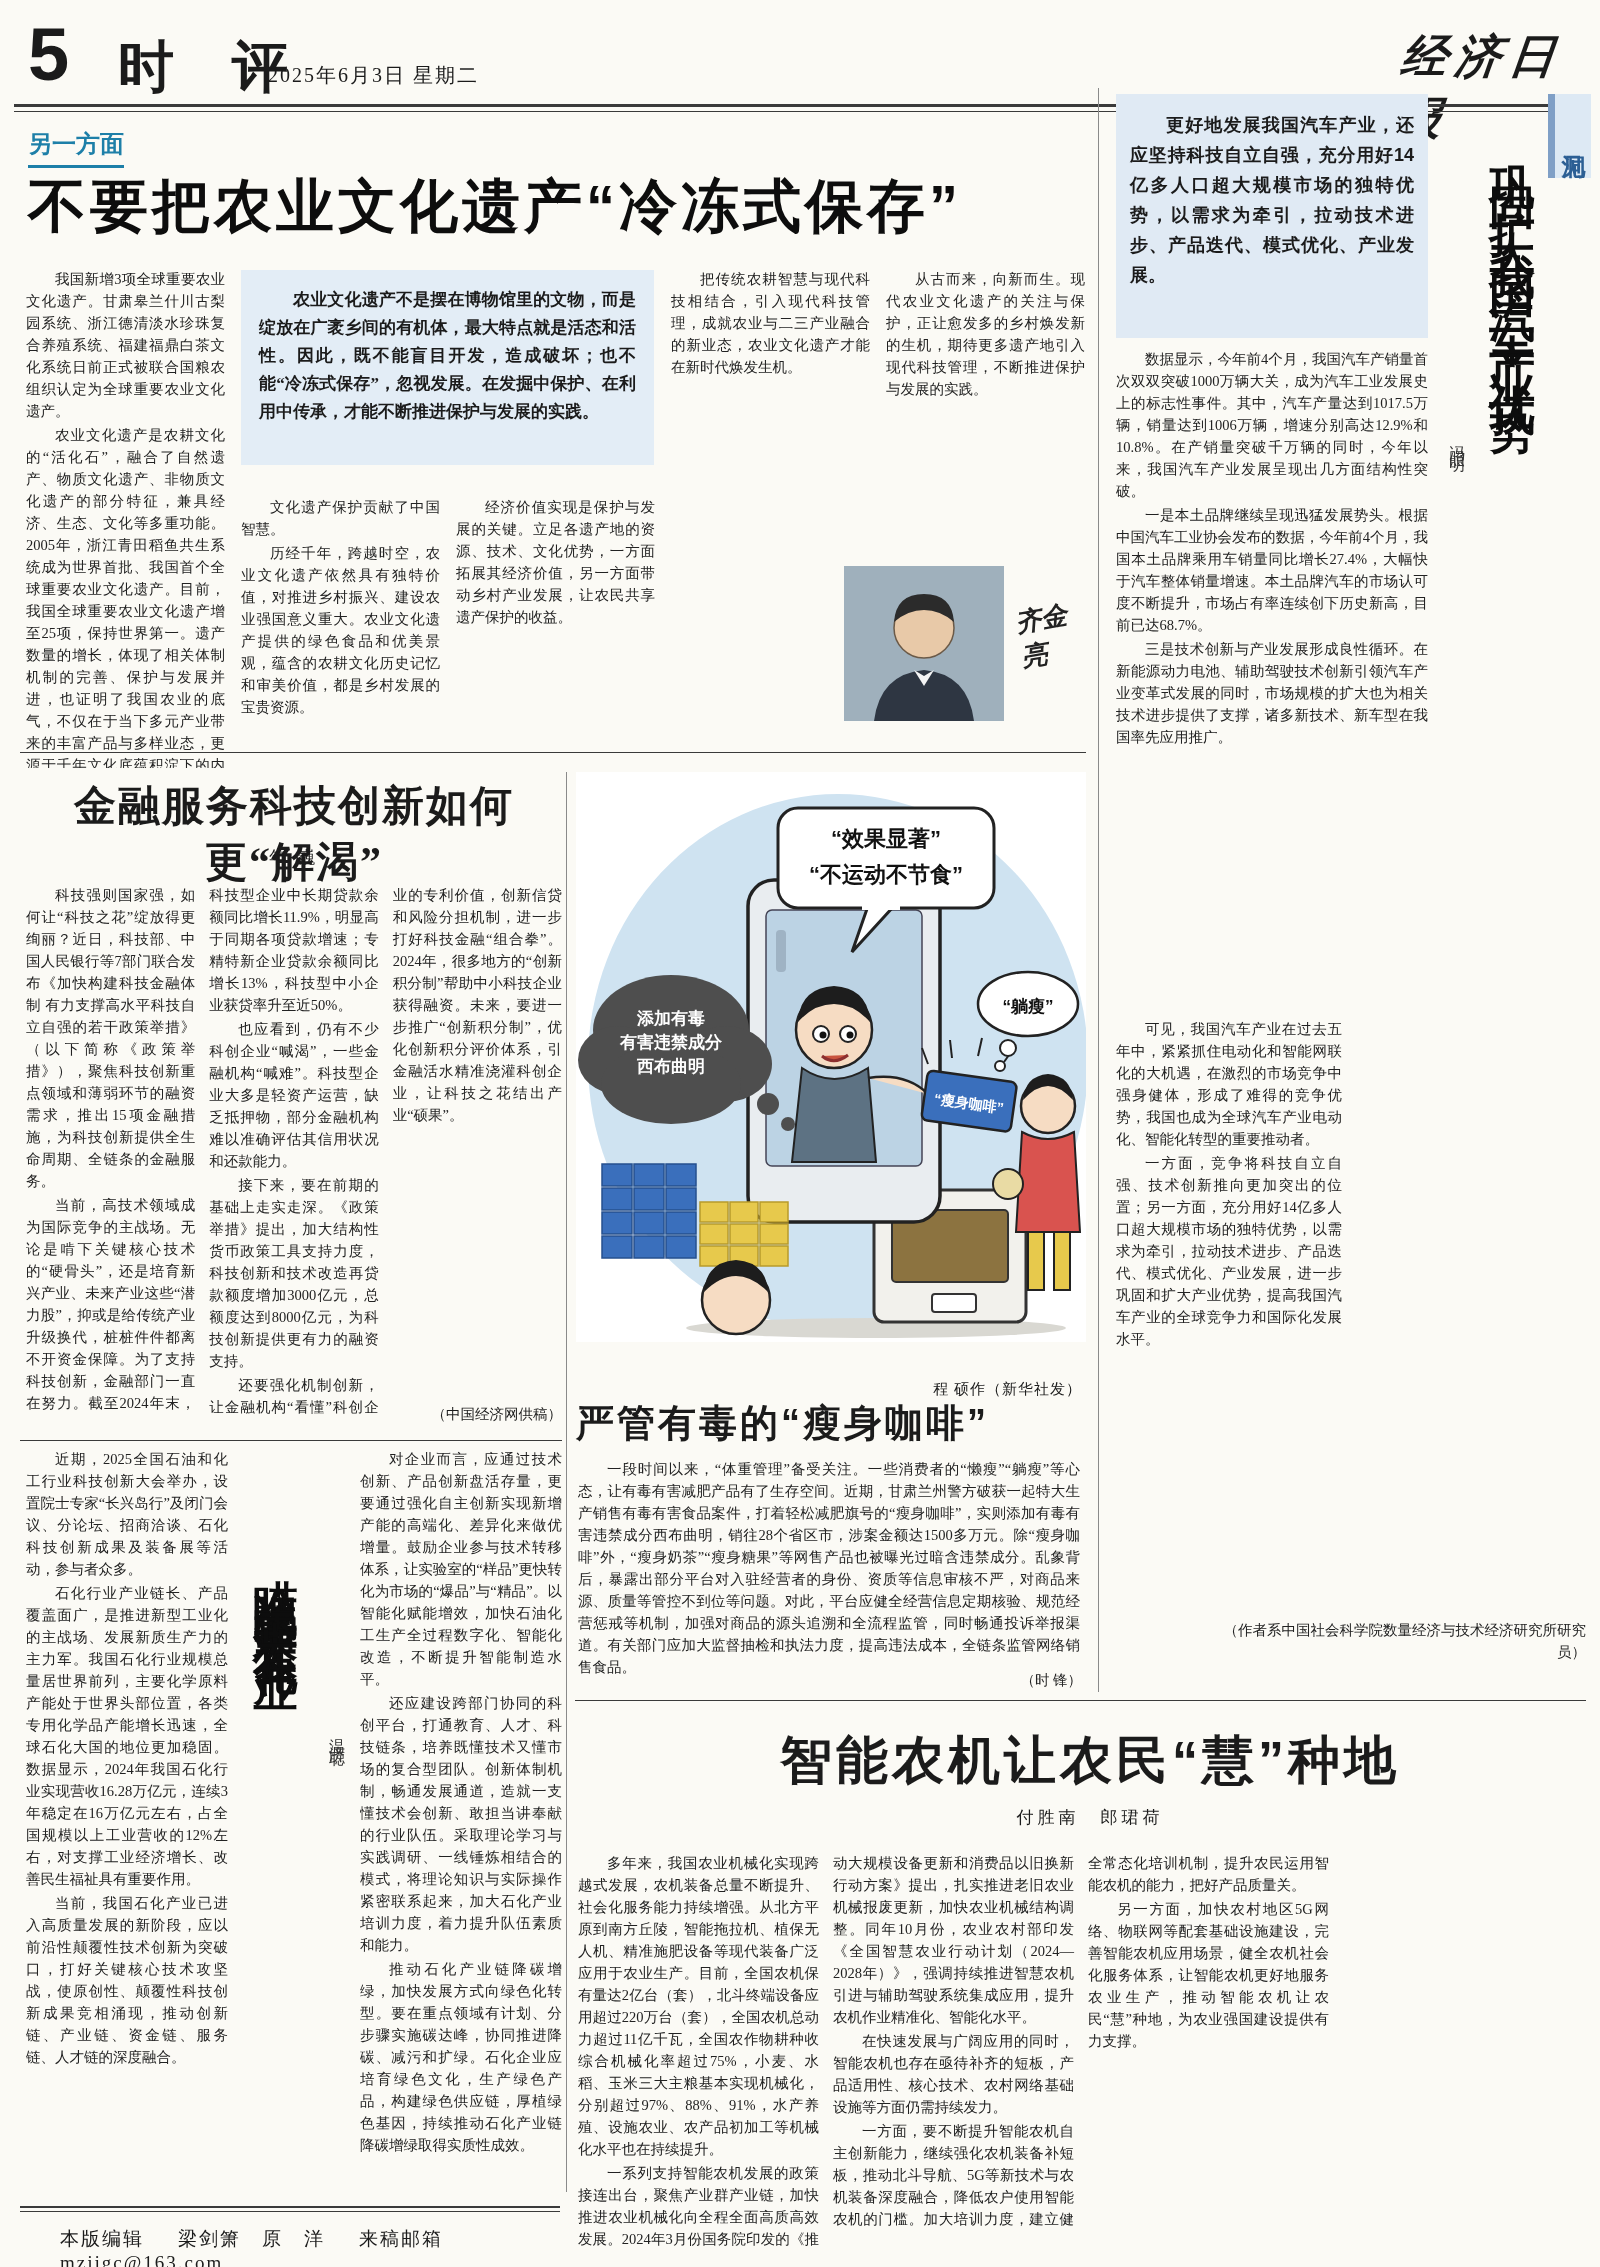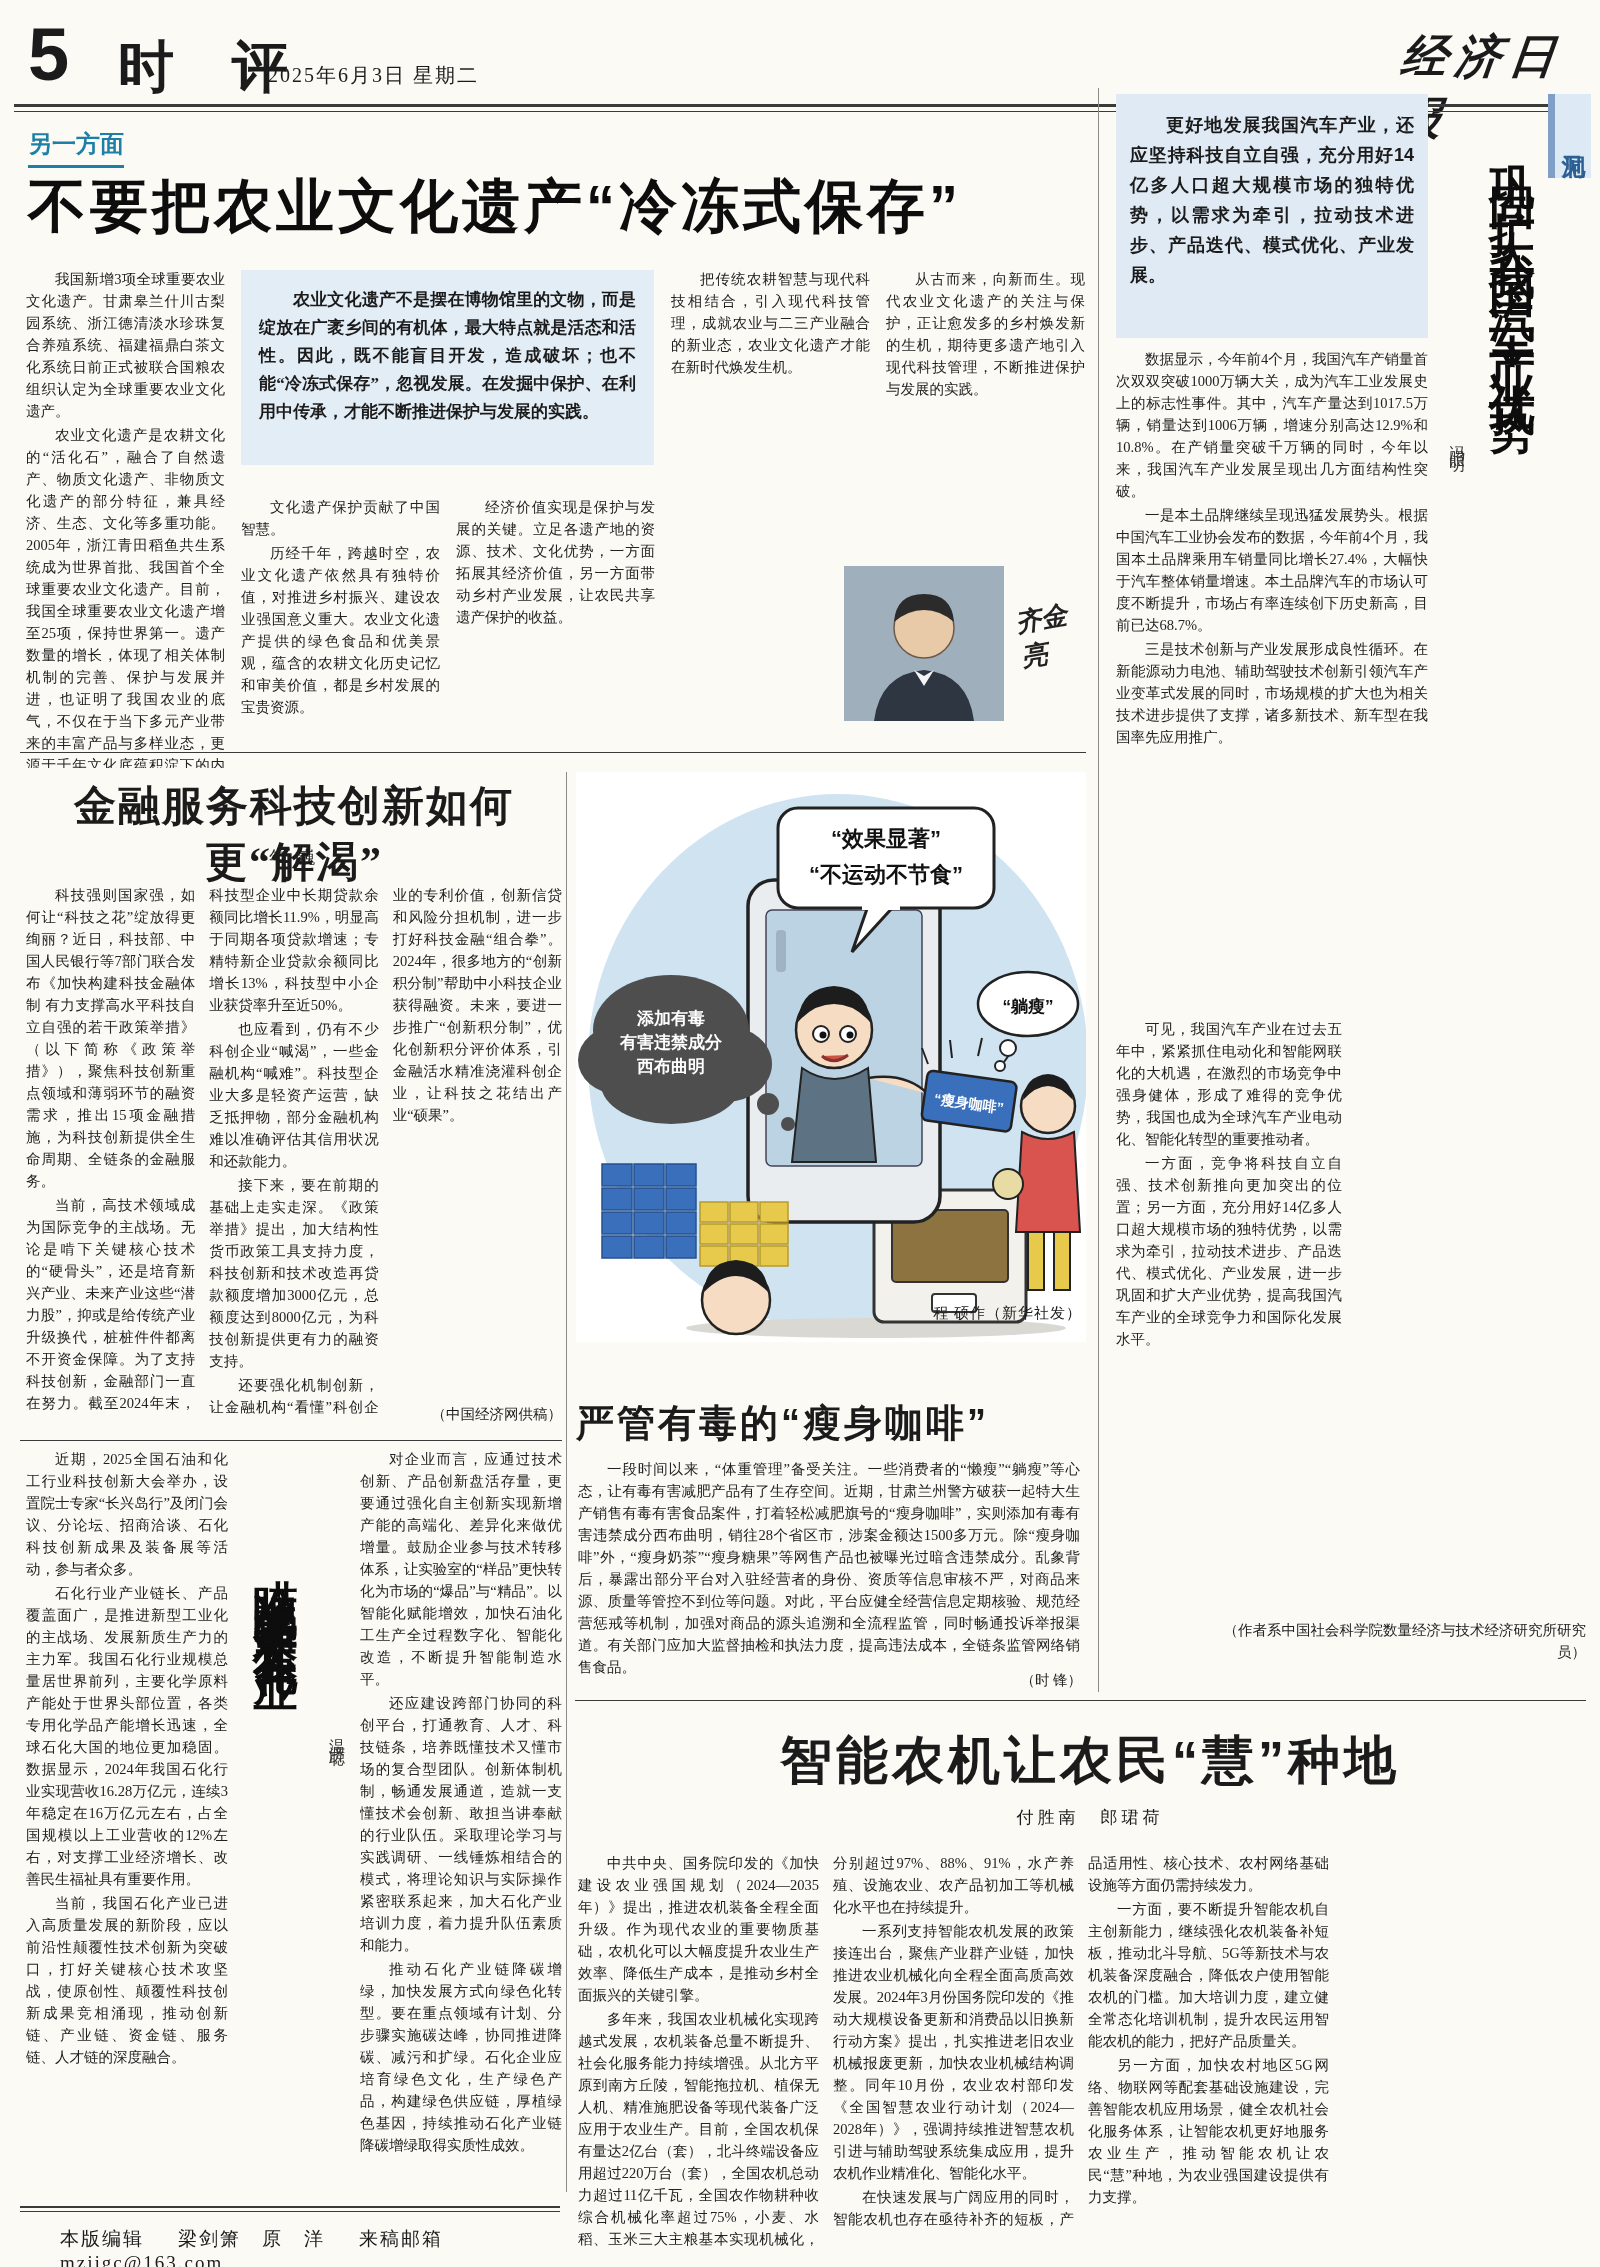--- a/index.html
+++ b/index.html
@@ -236,21 +236,21 @@
       <text x="452" y="240" text-anchor="middle" font-size="17" font-weight="bold" fill="#111" font-family="Liberation Sans, sans-serif">“躺瘦”</text>
 
       <circle cx="472" cy="334" r="27" fill="#f6dcc3" stroke="#222" stroke-width="2.5"></circle>
       <path d="M447 328 Q449 304 472 302 Q495 304 497 328 Q484 314 472 314 Q460 314 447 328 Z" fill="#1d1d1d"></path>
       <path d="M446 360 Q472 374 498 360 L504 460 L440 460 Z" fill="#d9534f" stroke="#222" stroke-width="2"></path>
       <circle cx="432" cy="412" r="15" fill="#e9dba4" stroke="#222" stroke-width="2"></circle>
       <rect x="452" y="460" width="16" height="58" fill="#e7c94c" stroke="#222" stroke-width="2"></rect>
       <rect x="478" y="460" width="16" height="58" fill="#e7c94c" stroke="#222" stroke-width="2"></rect>
     </svg>
   </div>
-  <div class="abs cartoon-caption" style="left:760px;top:1304px;width:322px;">程 硕作（新华社发）</div>
+  <div class="abs cartoon-caption" style="left:760px;top:1380px;width:322px;">程 硕作（新华社发）</div>
 
   <div class="abs hei h2-coffee" style="left:576px;top:1398px;width:506px;">严管有毒的“瘦身咖啡”</div>
   <div class="abs body-text" style="left:578px;top:1458px;width:502px;height:218px;overflow:hidden;">
     <p>一段时间以来，“体重管理”备受关注。一些消费者的“懒瘦”“躺瘦”等心态，让有毒有害减肥产品有了生存空间。近期，甘肃兰州警方破获一起特大生产销售有毒有害食品案件，打着轻松减肥旗号的“瘦身咖啡”，实则添加有毒有害违禁成分西布曲明，销往28个省区市，涉案金额达1500多万元。除“瘦身咖啡”外，“瘦身奶茶”“瘦身糖果”等网售产品也被曝光过暗含违禁成分。乱象背后，暴露出部分平台对入驻经营者的身份、资质等信息审核不严，对商品来源、质量等管控不到位等问题。对此，平台应健全经营信息定期核验、规范经营惩戒等机制，加强对商品的源头追溯和全流程监管，同时畅通投诉举报渠道。有关部门应加大监督抽检和执法力度，提高违法成本，全链条监管网络销售食品。</p>
   </div>
   <div class="abs body-text credit-tag" style="left:900px;top:1668px;width:180px;">（时 锋）</div>
 
   <div class="abs body-text" style="left:26px;top:1448px;width:202px;height:746px;overflow:hidden;">
     <p>近期，2025全国石油和化工行业科技创新大会举办，设置院士专家“长兴岛行”及闭门会议、分论坛、招商洽谈、石化科技创新成果及装备展等活动，参与者众多。</p>
     <p>石化行业产业链长、产品覆盖面广，是推进新型工业化的主战场、发展新质生产力的主力军。我国石化行业规模总量居世界前列，主要化学原料产能处于世界头部位置，各类专用化学品产能增长迅速，全球石化大国的地位更加稳固。数据显示，2024年我国石化行业实现营收16.28万亿元，连续3年稳定在16万亿元左右，占全国规模以上工业营收的12%左右，对支撑工业经济增长、改善民生福祉具有重要作用。</p>
@@ -261,21 +261,20 @@
   <div class="abs body-text" style="left:360px;top:1448px;width:202px;height:746px;overflow:hidden;">
     <p>对企业而言，应通过技术创新、产品创新盘活存量，更要通过强化自主创新实现新增产能的高端化、差异化来做优增量。鼓励企业参与技术转移体系，让实验室的“样品”更快转化为市场的“爆品”与“精品”。以智能化赋能增效，加快石油化工生产全过程数字化、智能化改造，不断提升智能制造水平。</p>
     <p>还应建设跨部门协同的科创平台，打通教育、人才、科技链条，培养既懂技术又懂市场的复合型团队。创新体制机制，畅通发展通道，造就一支懂技术会创新、敢担当讲奉献的行业队伍。采取理论学习与实践调研、一线锤炼相结合的模式，将理论知识与实际操作紧密联系起来，加大石化产业培训力度，着力提升队伍素质和能力。</p>
     <p>推动石化产业链降碳增绿，加快发展方式向绿色化转型。要在重点领域有计划、分步骤实施碳达峰，协同推进降碳、减污和扩绿。石化企业应培育绿色文化，生产绿色产品，构建绿色供应链，厚植绿色基因，持续推动石化产业链降碳增绿取得实质性成效。</p>
   </div>
 
   <div class="abs hei h2-agri" style="left:640px;top:1726px;width:900px;">智能农机让农民“慧”种地</div>
   <div class="abs byline" style="left:640px;top:1806px;width:900px;">付胜南　郎珺荷</div>
   <div class="abs body-text" style="left:578px;top:1852px;width:1006px;height:405px;overflow:hidden;">
     <div class="agri-cols">
-      <p>中共中央、国务院印发的《加快建设农业强国规划（2024—2035年）》提出，推进农机装备全程全面升级。作为现代农业的重要物质基础，农机化可以大幅度提升农业生产效率、降低生产成本，是推动乡村全面振兴的关键引擎。</p>
       <p>多年来，我国农业机械化实现跨越式发展，农机装备总量不断提升、社会化服务能力持续增强。从北方平原到南方丘陵，智能拖拉机、植保无人机、精准施肥设备等现代装备广泛应用于农业生产。目前，全国农机保有量达2亿台（套），北斗终端设备应用超过220万台（套），全国农机总动力超过11亿千瓦，全国农作物耕种收综合机械化率超过75%，小麦、水稻、玉米三大主粮基本实现机械化，分别超过97%、88%、91%，水产养殖、设施农业、农产品初加工等机械化水平也在持续提升。</p>
       <p>一系列支持智能农机发展的政策接连出台，聚焦产业群产业链，加快推进农业机械化向全程全面高质高效发展。2024年3月份国务院印发的《推动大规模设备更新和消费品以旧换新行动方案》提出，扎实推进老旧农业机械报废更新，加快农业机械结构调整。同年10月份，农业农村部印发《全国智慧农业行动计划（2024—2028年）》，强调持续推进智慧农机引进与辅助驾驶系统集成应用，提升农机作业精准化、智能化水平。</p>
       <p>在快速发展与广阔应用的同时，智能农机也存在亟待补齐的短板，产品适用性、核心技术、农村网络基础设施等方面仍需持续发力。</p>
       <p>一方面，要不断提升智能农机自主创新能力，继续强化农机装备补短板，推动北斗导航、5G等新技术与农机装备深度融合，降低农户使用智能农机的门槛。加大培训力度，建立健全常态化培训机制，提升农民运用智能农机的能力，把好产品质量关。</p>
       <p>另一方面，加快农村地区5G网络、物联网等配套基础设施建设，完善智能农机应用场景，健全农机社会化服务体系，让智能农机更好地服务农业生产，推动智能农机让农民“慧”种地，为农业强国建设提供有力支撑。</p>
     </div>
   </div>
 
   <div class="abs rule" style="left:20px;top:2206px;width:540px;height:2px;"></div>
   <div class="abs rule" style="left:20px;top:2211px;width:540px;height:1px;"></div>

